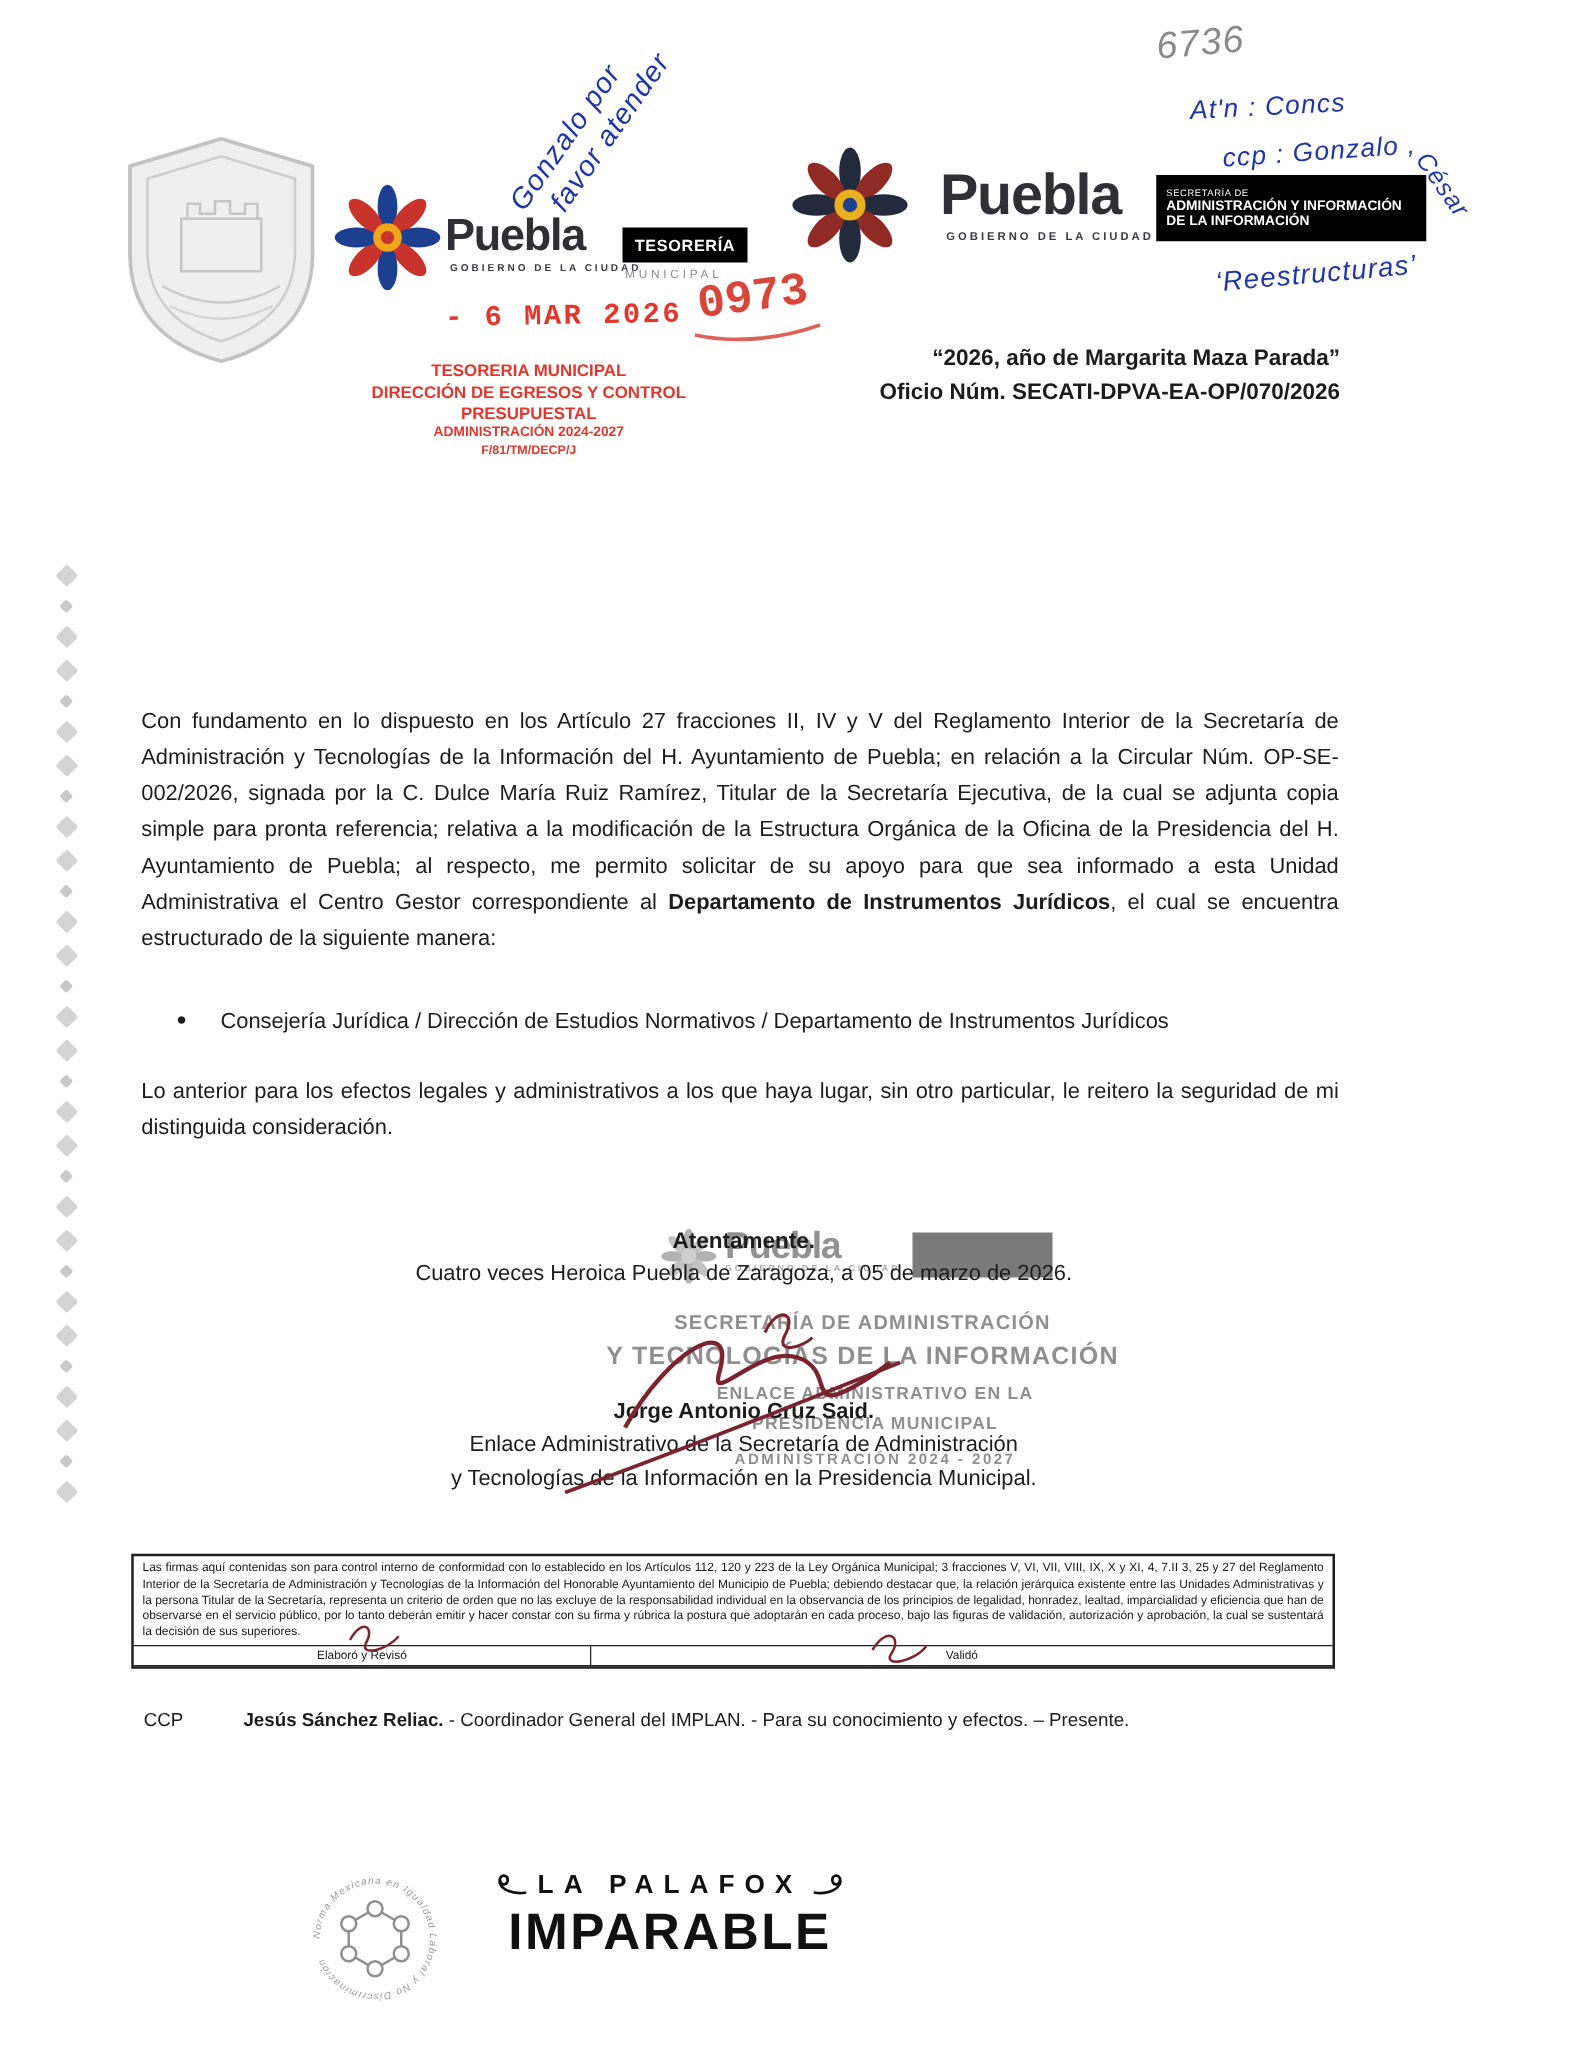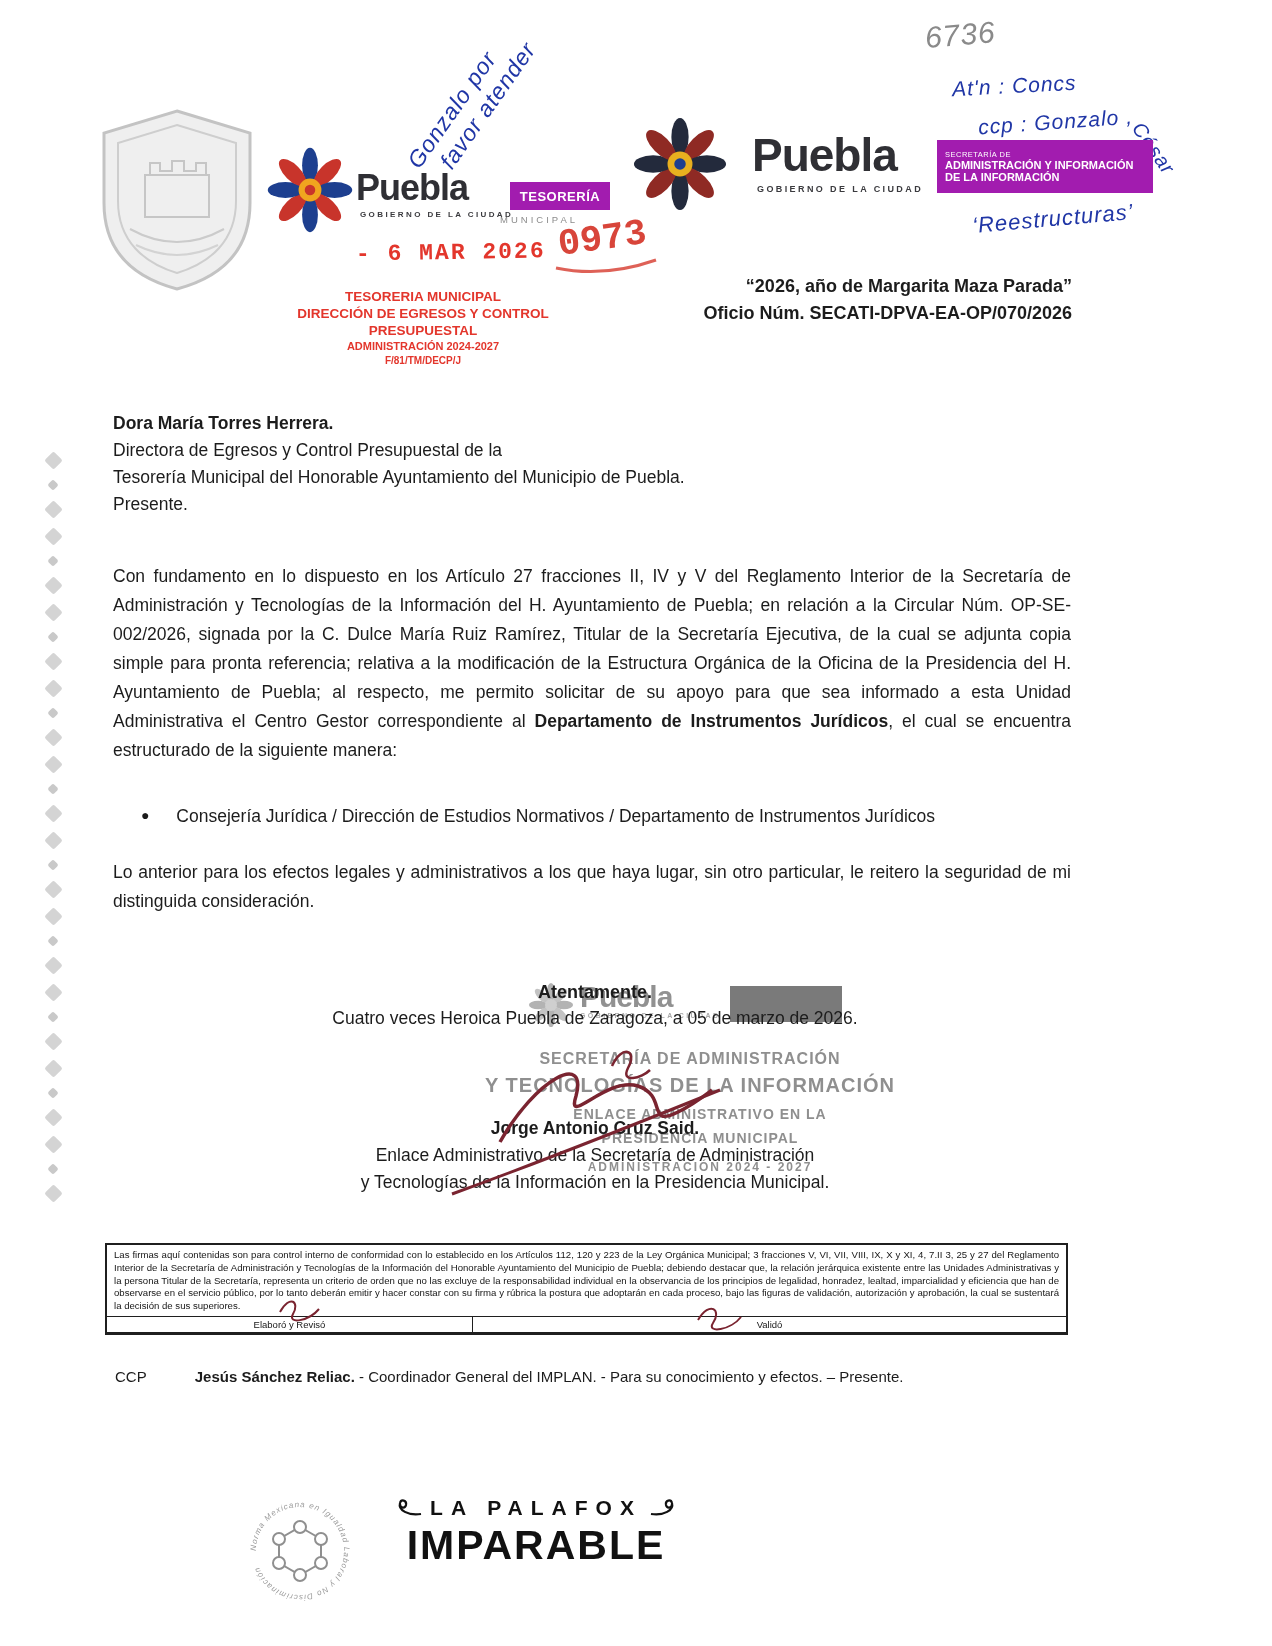--- a/index.html
+++ b/index.html
@@ -13,21 +13,21 @@
   .orn-sm{width:8px;height:8px;background:#c9c9c9;margin:7px auto;}
 
   
   .hand{font-style:italic;letter-spacing:1px;white-space:nowrap;}
   .ink-blue{color:#2036a6;}
   .pencil{color:#8a8a8a;}
 
   
   .brand{font-weight:bold;color:#2f2f34;letter-spacing:-1px;line-height:1;}
   .tagline{font-size:8px;letter-spacing:2.4px;color:#3a3a3e;font-weight:bold;}
-  .blackbox{background:#a21caf;color:#ffffff;text-align:center;display:flex;flex-direction:column;justify-content:center;margin-left:12px;}
+  .blackbox{background:#000000;color:#ffffff;text-align:center;display:flex;flex-direction:column;justify-content:center;}
   .redstamp{color:#e3362c;}
 
   
   .bodytext{font-size:17.5px;line-height:29px;text-align:justify;width:958px;}
   .recip{font-size:17.5px;line-height:27px;}
 
   
   .seal-gray{color:#8f8f8f;font-weight:bold;text-align:center;letter-spacing:1px;}
 
   
@@ -155,26 +155,20 @@
   <div class="abs tagline" style="left:757px;top:184px;font-size:9px;">GOBIERNO DE LA CIUDAD</div>
   <div class="abs blackbox" style="left:925px;top:140px;width:216px;height:53px;text-align:left;padding-left:8px;box-sizing:border-box;">
     <div style="font-size:7.5px;letter-spacing:.5px;">SECRETARÍA DE</div>
     <div style="font-size:11px;font-weight:bold;">ADMINISTRACIÓN Y INFORMACIÓN</div>
     <div style="font-size:11px;font-weight:bold;">DE LA INFORMACIÓN</div>
   </div>
 
   <div class="abs" style="left:600px;top:276px;width:472px;text-align:right;font-size:18px;font-weight:bold;">“2026, año de Margarita Maza Parada”</div>
   <div class="abs" style="left:600px;top:303px;width:472px;text-align:right;font-size:18px;font-weight:bold;">Oficio Núm. SECATI-DPVA-EA-OP/070/2026</div>
 
-  <div class="abs recip" style="left:113px;top:410px;">
-    <div style="font-weight:bold;">Dora María Torres Herrera.</div>
-    <div>Directora de Egresos y Control Presupuestal de la</div>
-    <div>Tesorería Municipal del Honorable Ayuntamiento del Municipio de Puebla.</div>
-    <div>Presente.</div>
-  </div>
 
   <p class="abs bodytext" style="left:113px;top:544px;"><span>Con fundamento en lo dispuesto en los Artículo 27 fracciones II, IV y V del Reglamento Interior de la Secretaría de Administración y Tecnologías de la Información del H. Ayuntamiento de Puebla; en relación a la Circular Núm. OP-SE-002/2026, signada por la C. Dulce María Ruiz Ramírez, Titular de la Secretaría Ejecutiva, de la cual se adjunta copia simple para pronta referencia; relativa a la modificación de la Estructura Orgánica de la Oficina de la Presidencia del H. Ayuntamiento de Puebla; al respecto, me permito solicitar de su apoyo para que sea informado a esta Unidad Administrativa el Centro Gestor correspondiente al </span><span style="font-weight:bold;">Departamento de Instrumentos Jurídicos</span><span>, el cual se encuentra estructurado de la siguiente manera:</span></p>
 
   <div class="abs" style="left:141px;top:806px;font-size:17.5px;">
     <span style="font-size:14px;vertical-align:2px;">●</span>
     <span style="margin-left:22px;">Consejería Jurídica / Dirección de Estudios Normativos / Departamento de Instrumentos Jurídicos</span>
   </div>
 
   <p class="abs bodytext" style="left:113px;top:840px;">Lo anterior para los efectos legales y administrativos a los que haya lugar, sin otro particular, le reitero la seguridad de mi distinguida consideración.</p>
 

